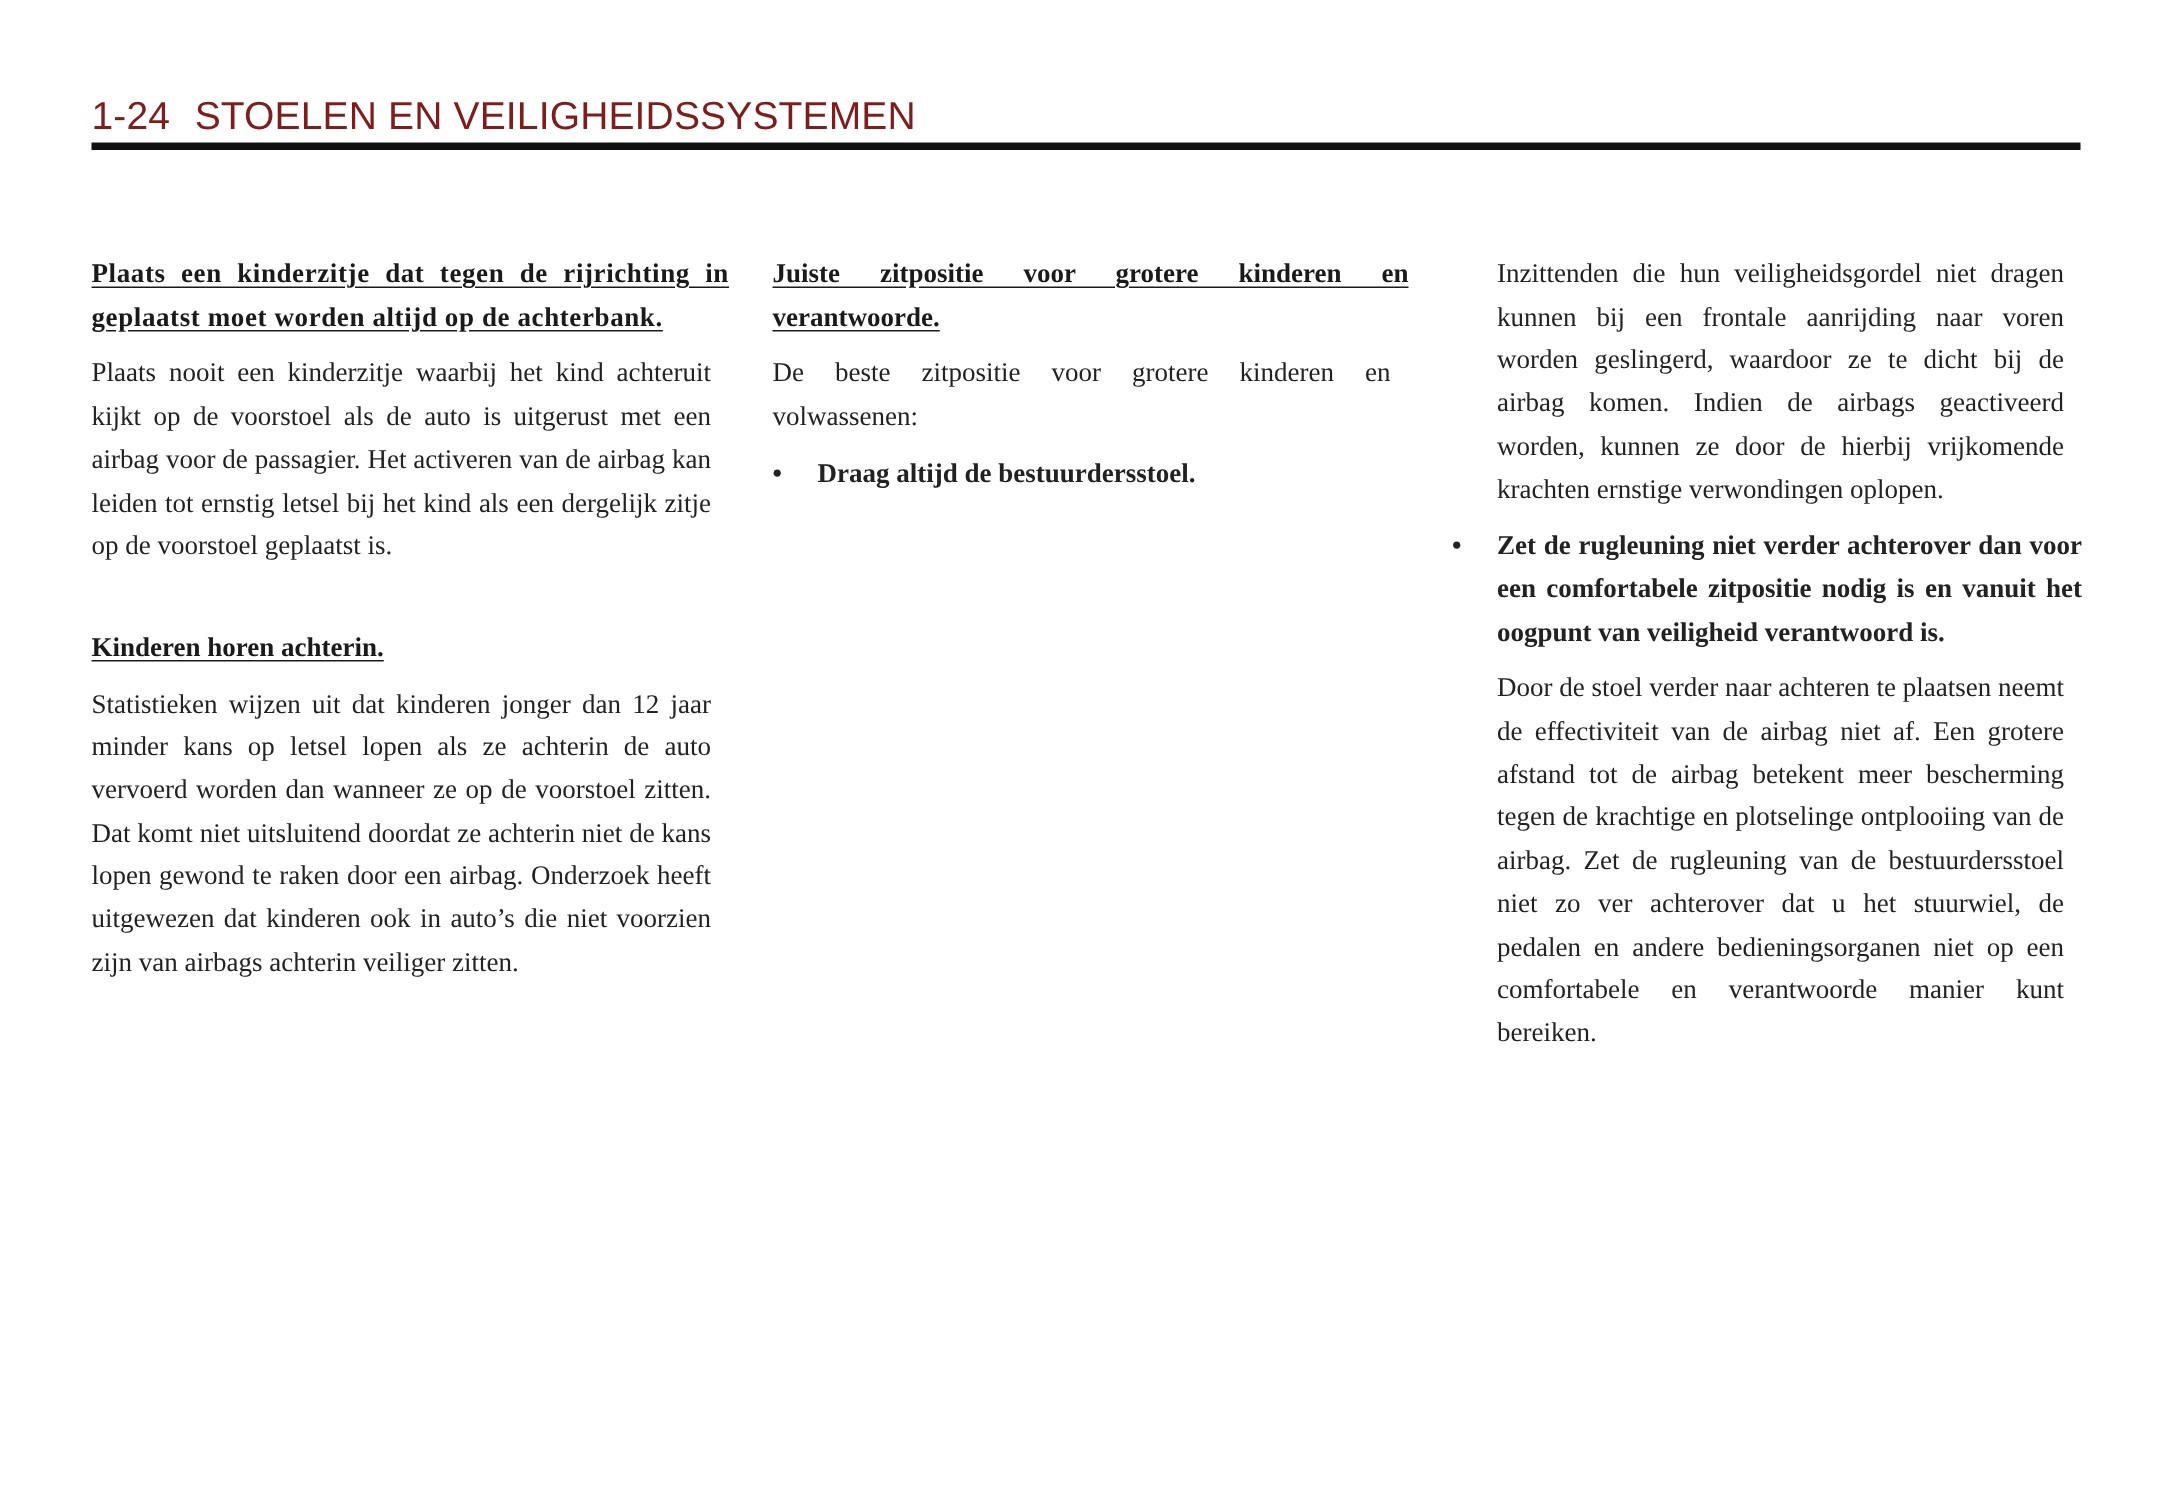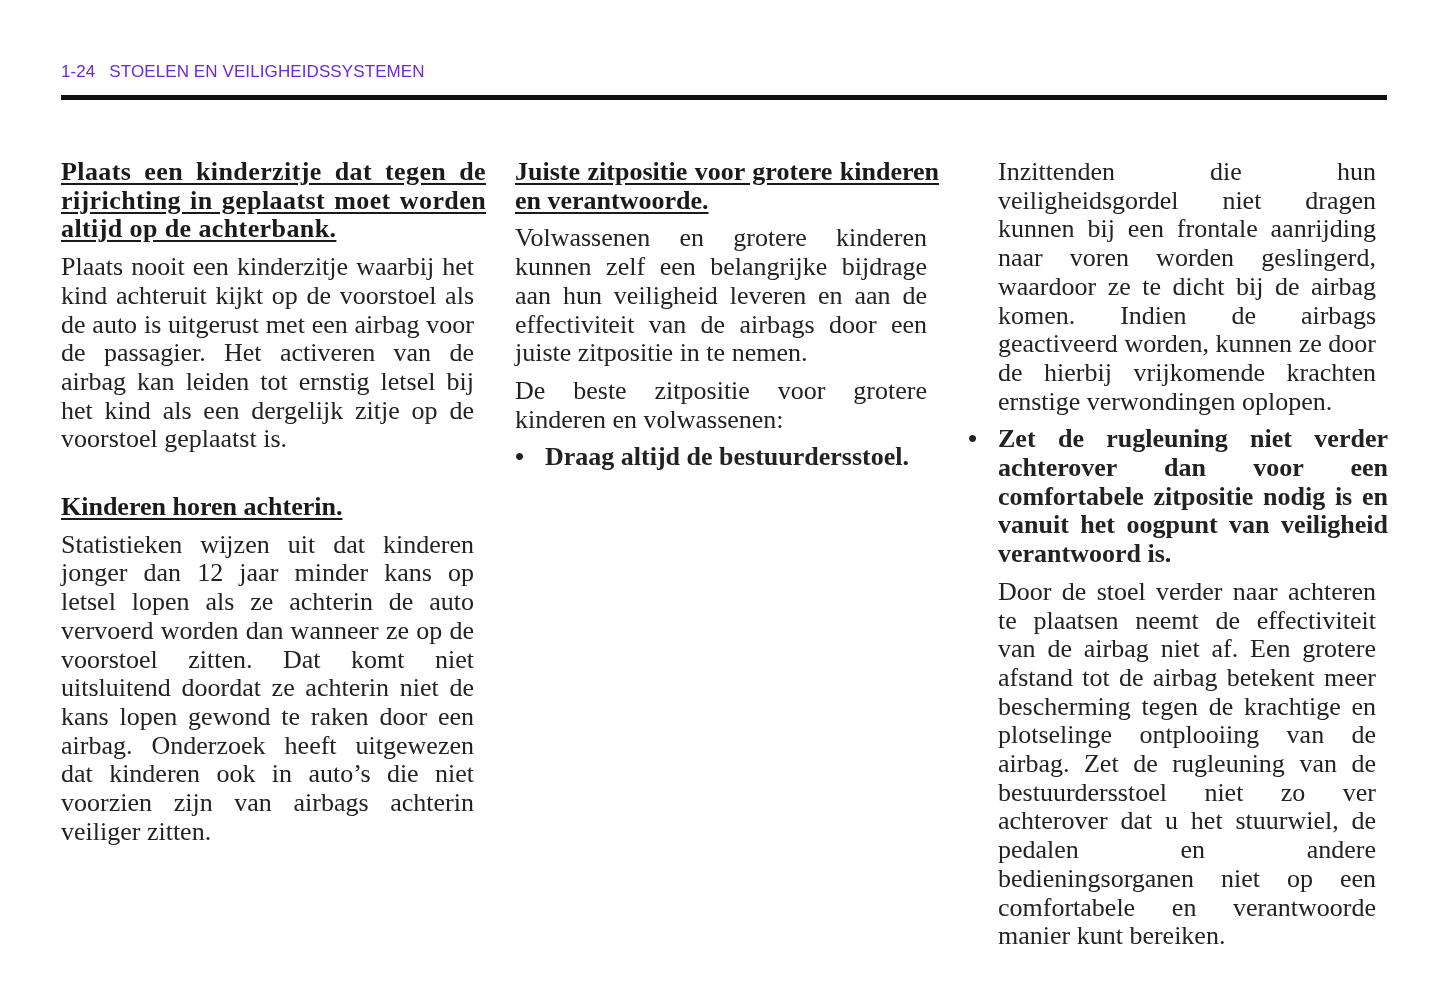--- a/index.html
+++ b/index.html
@@ -12,38 +12,38 @@
     height: 1000px;
     position: relative;
     overflow: hidden;
     color: #1e1e1e;
   }
   .page-header {
     position: absolute;
     left: 61px;
     top: 62px;
     font-family: "Liberation Sans", sans-serif;
-    font-size: 17px;
+    font-size: 26px;
     letter-spacing: 0.1px;
-    color: #6d28d9;
+    color: #7f1d1d;
   }
   .page-header .num { margin-right: 9px; }
   .header-rule {
     position: absolute;
     left: 61px;
     top: 95px;
     width: 1326px;
     height: 5px;
     background: #111;
   }
   .column {
     position: absolute;
-    top: 158px;
+    top: 168px;
     font-family: "Liberation Serif", serif;
-    font-size: 26px;
+    font-size: 18px;
     line-height: 28.7px;
     color: #222;
     text-align: justify;
   }
   .col1 { left: 61px; width: 425px; }
   .col2 { left: 515px; width: 424px; }
   .col3 { left: 998px; width: 390px; }
   .heading {
     font-weight: bold;
     text-decoration: underline;
@@ -82,21 +82,20 @@
 <div class="column col1">
   <div class="heading">Plaats een kinderzitje dat tegen de rijrichting in geplaatst moet worden altijd op de achterbank.</div>
   <p>Plaats nooit een kinderzitje waarbij het kind achteruit kijkt op de voorstoel als de auto is uitgerust met een airbag voor de passagier. Het activeren van de airbag kan leiden tot ernstig letsel bij het kind als een dergelijk zitje op de voorstoel geplaatst is.</p>
   <div class="spacer"></div>
   <div class="heading">Kinderen horen achterin.</div>
   <p>Statistieken wijzen uit dat kinderen jonger dan 12 jaar minder kans op letsel lopen als ze achterin de auto vervoerd worden dan wanneer ze op de voorstoel zitten. Dat komt niet uitsluitend doordat ze achterin niet de kans lopen gewond te raken door een airbag. Onderzoek heeft uitgewezen dat kinderen ook in auto’s die niet voorzien zijn van airbags achterin veiliger zitten.</p>
 </div>
 
 <div class="column col2">
   <div class="heading">Juiste zitpositie voor grotere kinderen en verantwoorde.</div>
-  <p>Volwassenen en grotere kinderen kunnen zelf een belangrijke bijdrage aan hun veiligheid leveren en aan de effectiviteit van de airbags door een juiste zitpositie in te nemen.</p>
   <p>De beste zitpositie voor grotere kinderen en volwassenen:</p>
   <div class="bullet indent">
     <span class="dot">•</span>
     <span>Draag altijd de bestuurdersstoel.</span>
   </div>
 </div>
 
 <div class="column col3">
   <p>Inzittenden die hun veiligheidsgordel niet dragen kunnen bij een frontale aanrijding naar voren worden geslingerd, waardoor ze te dicht bij de airbag komen. Indien de airbags geactiveerd worden, kunnen ze door de hierbij vrijkomende krachten ernstige verwondingen oplopen.</p>
   <div class="bullet">

